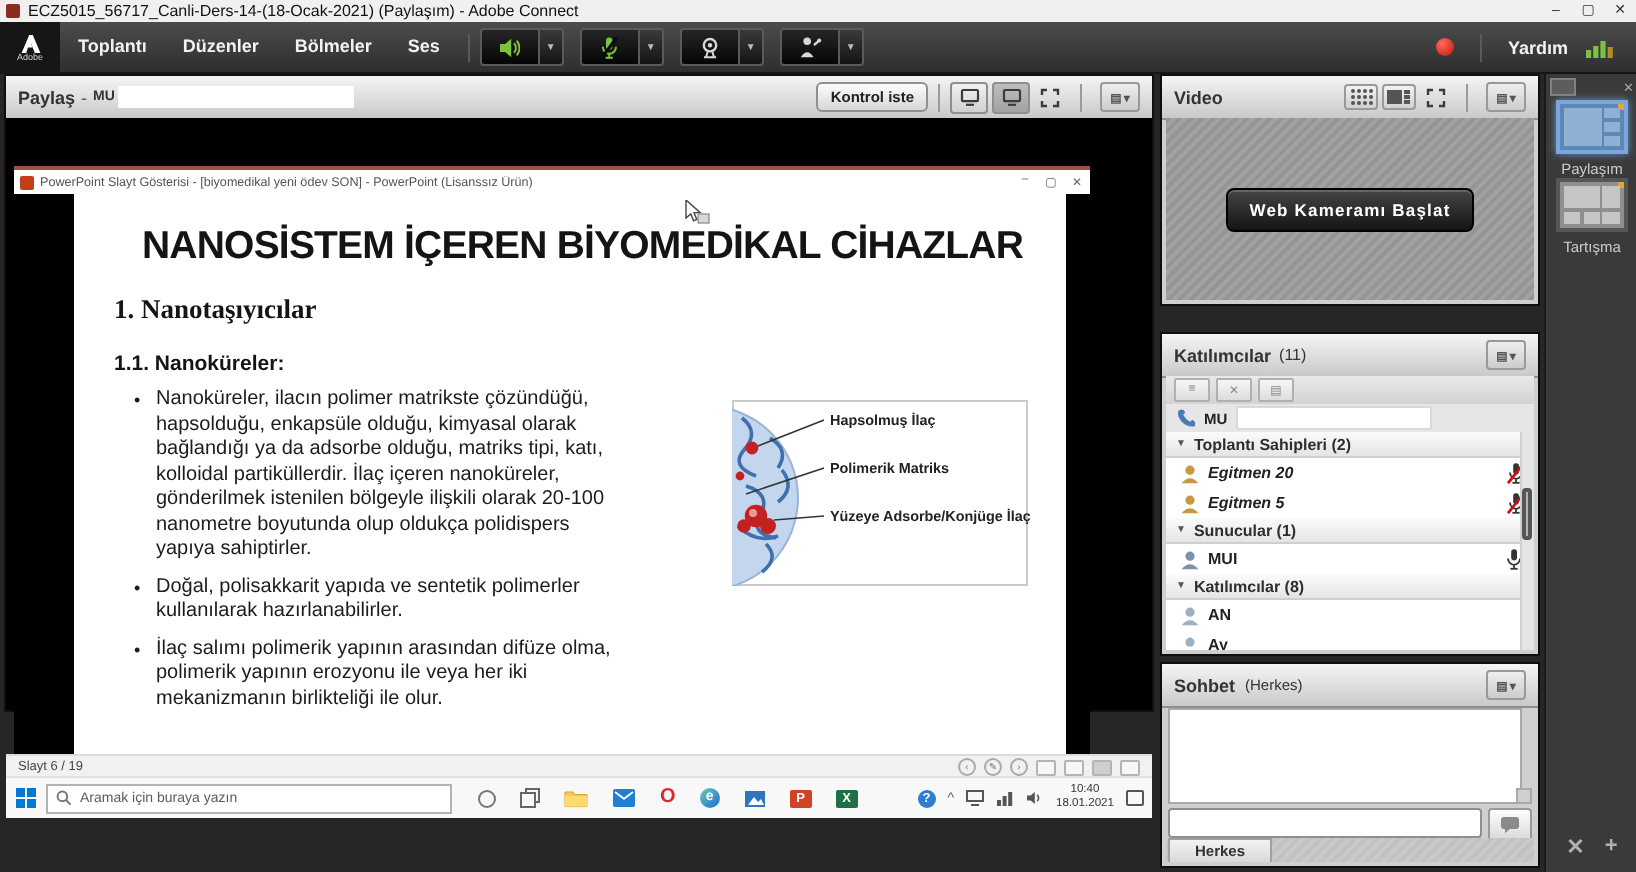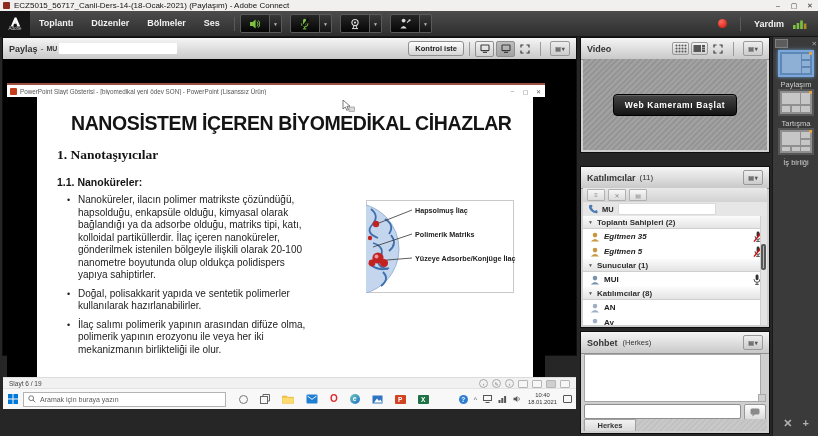--- a/index.html
+++ b/index.html
@@ -497,21 +497,21 @@
     </div>
     <div id="att-list">
       <div class="att-sec">
         <span class="tri">▼</span>
         <span>Toplantı Sahipleri (2)</span>
       </div>
       <div class="att-row">
         <svg width="10" height="10" viewBox="0 0 10 10" style="color:#c9973f">
             <use href="#i-person"></use>
           </svg>
-        <span class="att-name it">Egitmen 35</span>
+        <span class="att-name it">Egitmen 20</span>
         <svg class="att-right" width="10" height="11" viewBox="0 0 10 11">
             <use href="#i-micoff"></use>
           </svg>
       </div>
       <div class="att-row">
         <svg width="10" height="10" viewBox="0 0 10 10" style="color:#c9973f">
             <use href="#i-person"></use>
           </svg>
         <span class="att-name it">Egitmen 5</span>
         <svg class="att-right" width="10" height="11" viewBox="0 0 10 11">
@@ -599,32 +599,20 @@
         <div class="dot"></div>
         <div class="cell" style="left:2px;top:2px;width:18px;height:11px"></div>
         <div class="cell" style="right:2px;top:2px;width:9px;height:11px"></div>
         <div class="cell" style="left:2px;top:15px;width:8px;height:6px"></div>
         <div class="cell" style="left:12px;top:15px;width:8px;height:6px"></div>
         <div class="cell" style="right:2px;top:15px;width:9px;height:6px"></div>
       </div>
       <div class="lay-label">Tartışma</div>
     </div>
 
-    <div class="lay-item" style="top:91px">
-      <div class="thumb">
-        <div class="dot"></div>
-        <div class="cell" style="left:2px;top:2px;width:18px;height:13px"></div>
-        <div class="cell" style="right:2px;top:2px;width:9px;height:6px"></div>
-        <div class="cell" style="right:2px;top:10px;width:9px;height:5px"></div>
-        <div class="cell" style="left:2px;top:17px;width:8px;height:4px"></div>
-        <div class="cell" style="left:12px;top:17px;width:8px;height:4px"></div>
-        <div class="cell" style="right:2px;top:17px;width:9px;height:4px"></div>
-      </div>
-      <div class="lay-label">İş birliği</div>
-    </div>
 
     <div id="lay-bottom">
       <span>✕</span>
       <span>+</span>
     </div>
   </div>
 
 </div>
 
 </body></html>

